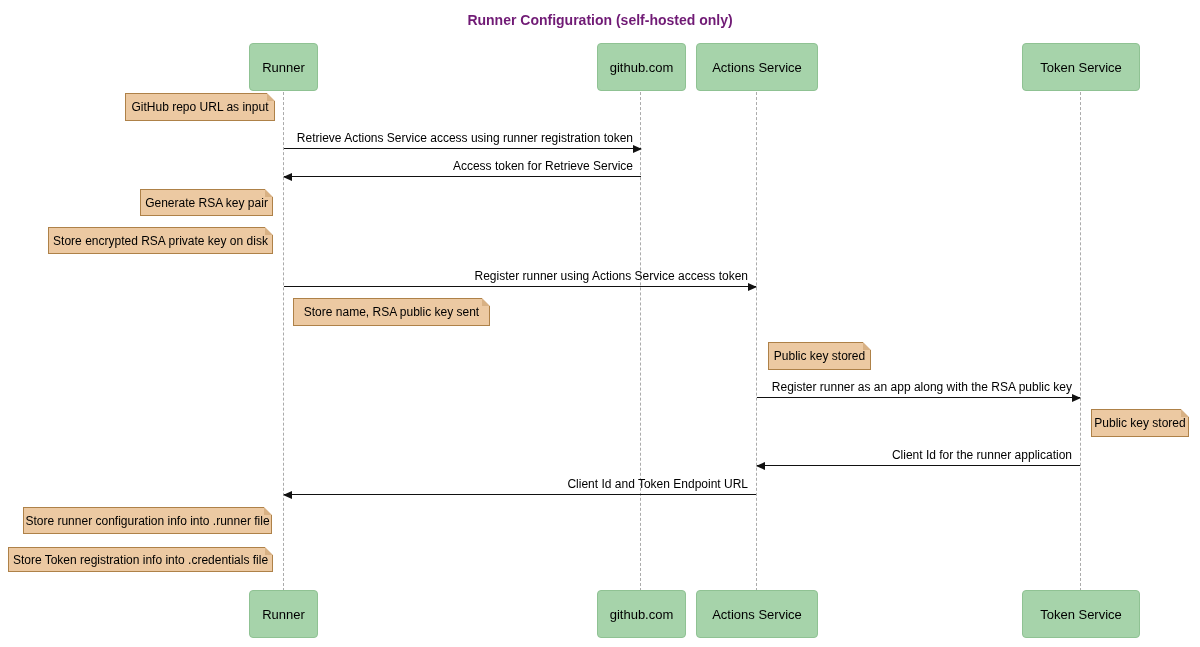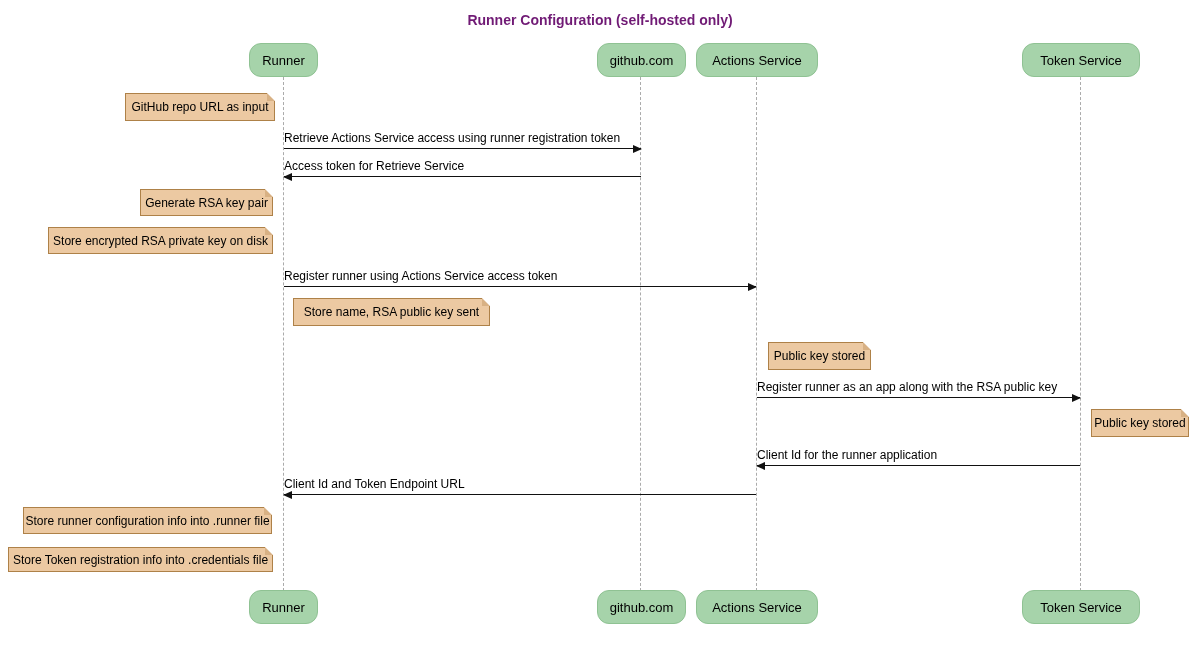--- a/index.html
+++ b/index.html
@@ -9,24 +9,24 @@
   }
   .title {
     position:absolute; top:12px; left:0; width:100%; text-align:center;
     font-size:14px; font-weight:bold; color:#701a75;
   }
   .lifeline {
     position:absolute; top:77px; height:514px; width:0;
     border-left:1px dashed var(--lifeline, #ABABAB);
   }
   .participant {
-    position:absolute; height:34px; box-sizing:border-box;
+    position:absolute; height:48px; box-sizing:border-box;
     background:var(--participant-fill, #A6D3AA);
     border:1px solid var(--participant-border, #8FC293);
-    border-radius:12px;
+    border-radius:4px;
     display:flex; align-items:center; justify-content:center;
     font-size:13px; white-space:nowrap;
   }
   .note {
     position:absolute; box-sizing:border-box;
     background:var(--note-fill, #ECC9A2);
     border:1px solid var(--note-border, #AE8148);
     display:flex; align-items:center; justify-content:center;
     font-size:12px; white-space:nowrap; padding:8px 5px;
   }
@@ -34,21 +34,21 @@
     content:""; position:absolute; top:-1px; right:-1px; width:0; height:0;
     border-style:solid; border-width:0 8px 8px 0;
     border-color:#ffffff #ffffff var(--note-fold, #D8B184) var(--note-fold, #D8B184);
   }
   .msg { position:absolute; height:0; }
   .msg-line {
     position:absolute; left:0; right:0; top:0; height:0;
     border-top:1px solid var(--arrow, #111111);
   }
   .msg-label {
-    position:absolute; left:0; right:2px; bottom:3px; text-align:left;
+    position:absolute; left:0; right:8px; bottom:3px; text-align:right;
     font-size:12px; white-space:nowrap;
   }
   .arrowhead { position:absolute; width:0; height:0; top:-3.5px; }
   .ah-right {
     right:-1px;
     border-top:4px solid transparent; border-bottom:4px solid transparent;
     border-left:9px solid var(--arrow, #111111);
   }
   .ah-left {
     left:-1px;

